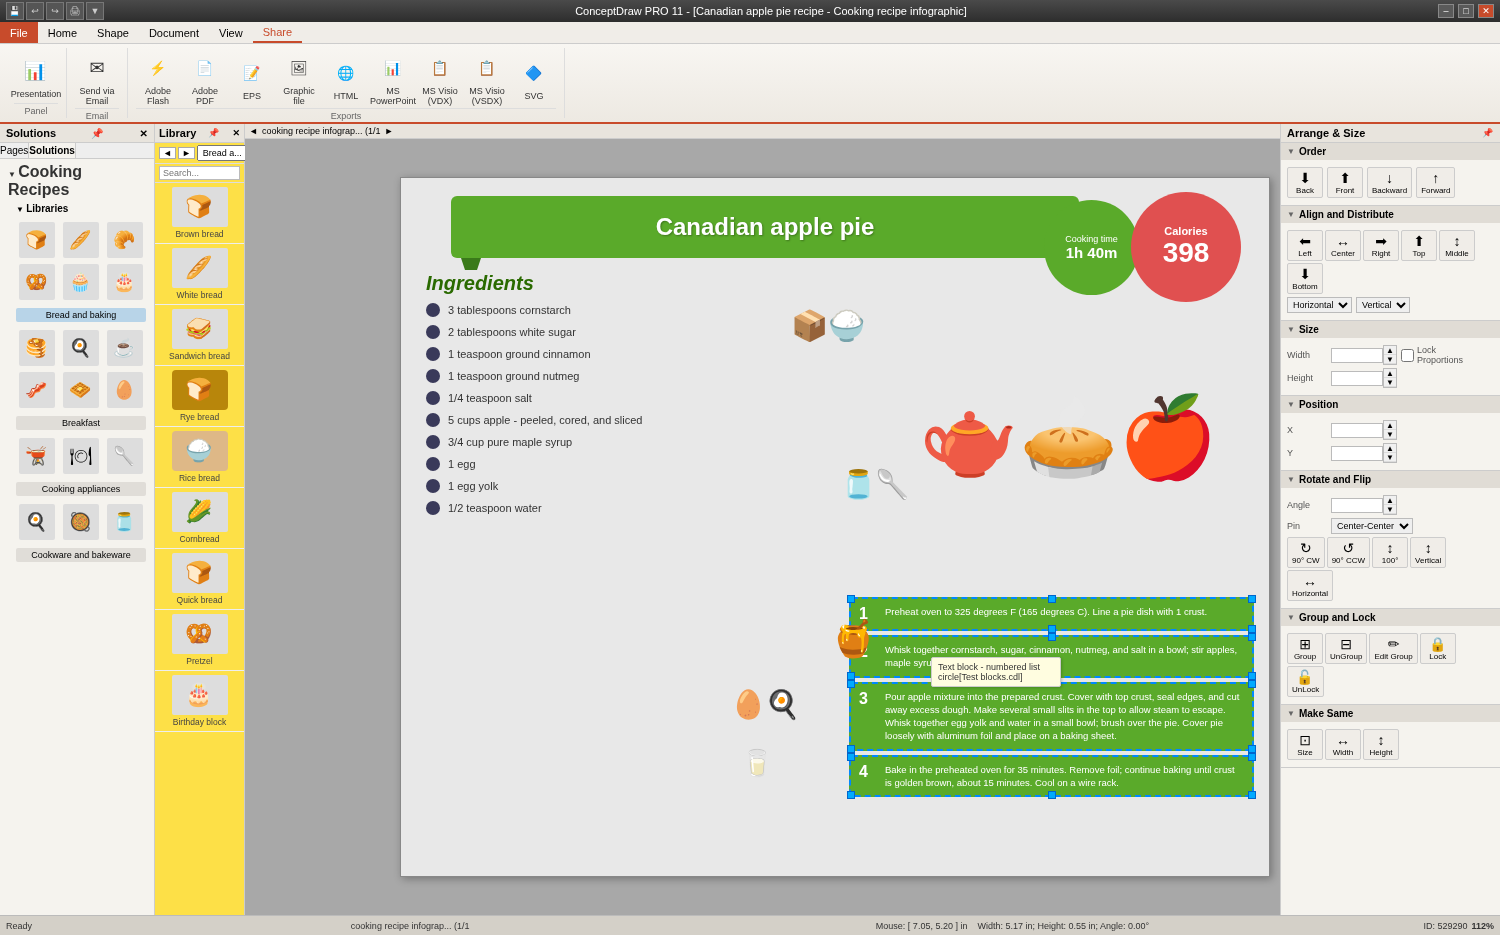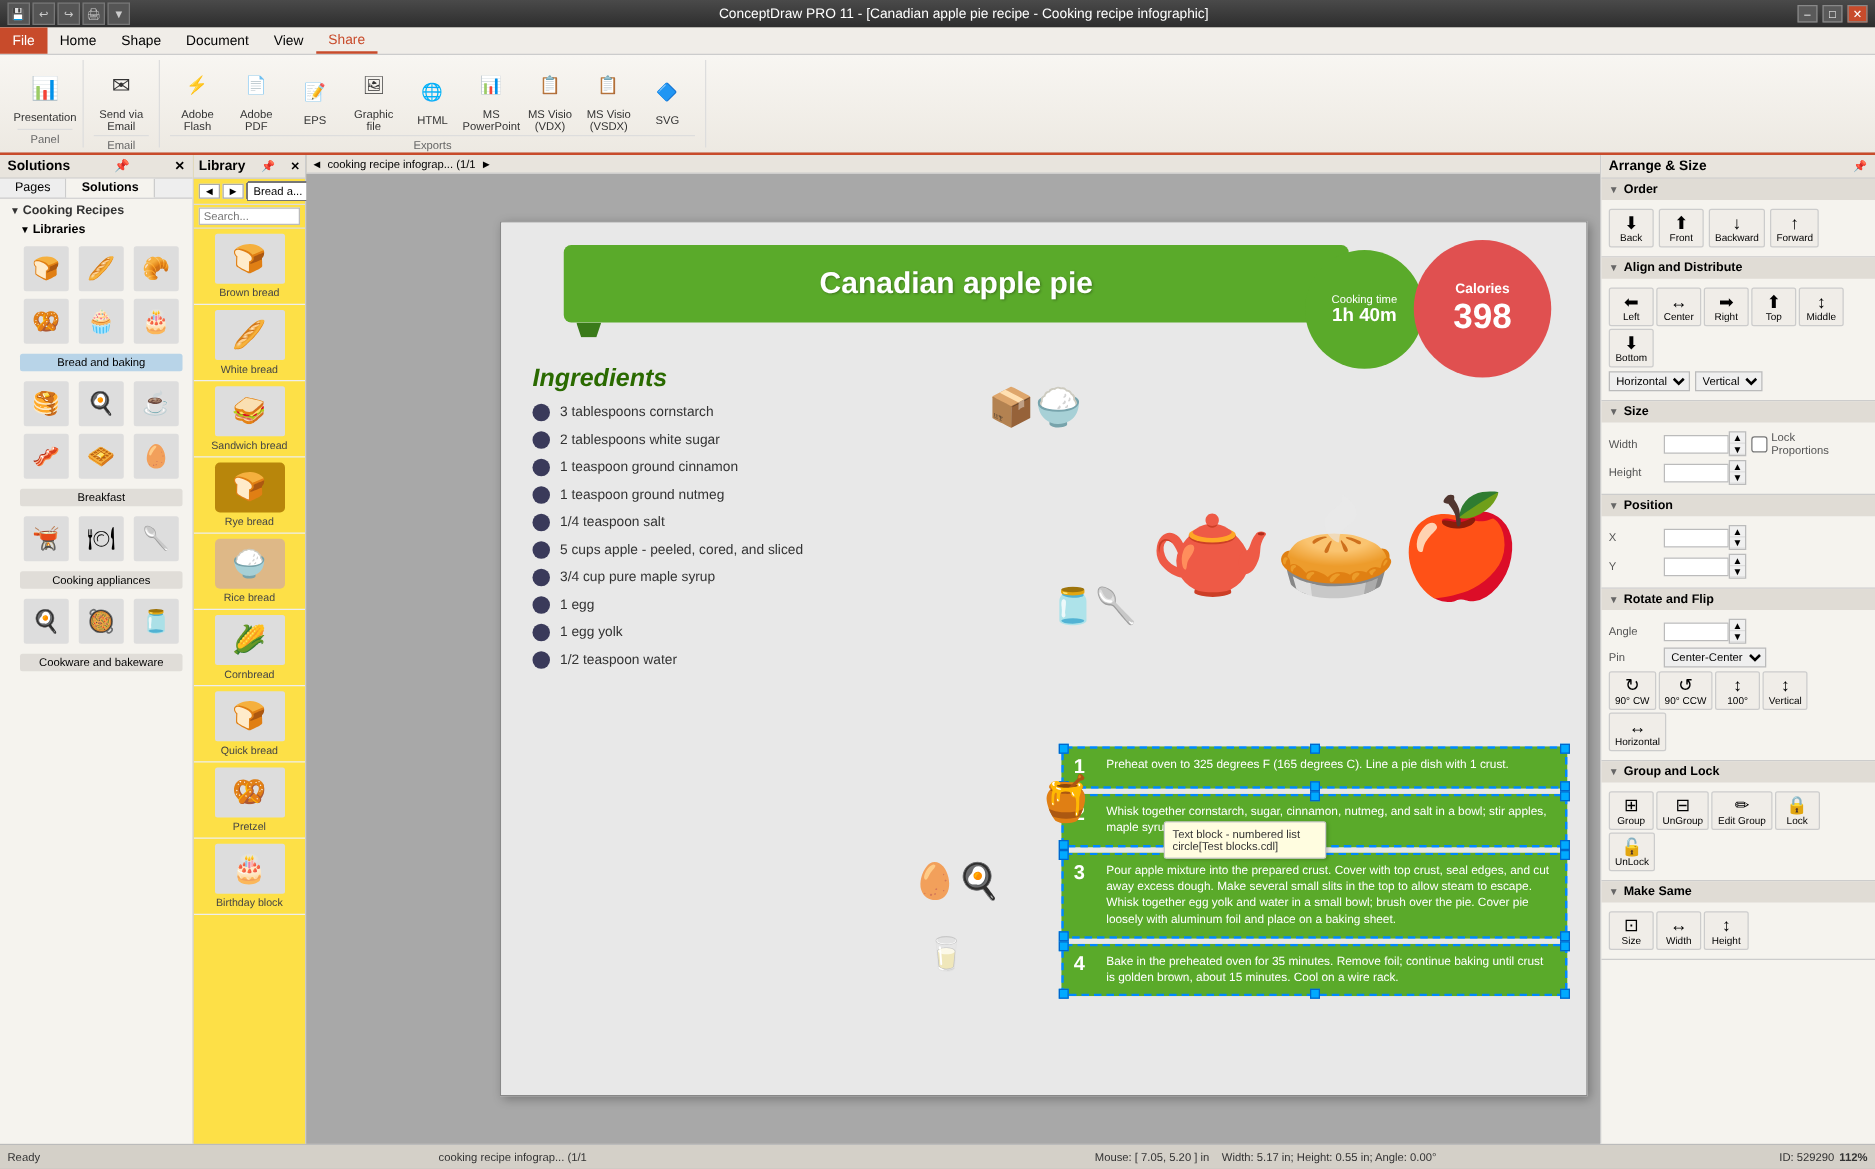--- a/index.html
+++ b/index.html
@@ -61,25 +61,25 @@
     #main { display: flex; height: calc(935px - 22px - 22px - 80px - 20px); }
 
     
     #left-panel { width: 155px; background: #f5f3ee; border-right: 1px solid #ccc; display: flex; flex-direction: column; }
     #solutions-header {
       background: #e8e4dd; padding: 3px 6px; font-size: 11px; font-weight: bold;
       display: flex; align-items: center; justify-content: space-between;
       border-bottom: 1px solid #ccc;
     }
     .panel-tabs { display: flex; border-bottom: 1px solid #ccc; background: #eee; }
-    .panel-tab { padding: 2px 12px; font-size: 10px; cursor: pointer; border-right: 1px solid #ccc; }
+    .panel-tab { padding: 2px 0; font-size: 10px; cursor: pointer; border-right: 1px solid #ccc; }
     .panel-tab.active { background: #f5f3ee; font-weight: bold; }
     .solutions-content { overflow-y: auto; flex: 1; }
     .solutions-section { padding: 2px 4px; }
-    .solutions-section-title { font-size: 10px; font-weight: bold; padding: 2px 4px; color: #333; cursor: pointer; }
+    .solutions-section-title { font-size: 16px; font-weight: bold; padding: 2px 4px; color: #333; cursor: pointer; }
     .solutions-section-title:before { content: '▼ '; font-size: 8px; }
     .solutions-sub { padding-left: 8px; }
     .solutions-sub-title { font-size: 10px; padding: 2px 4px; cursor: pointer; font-weight: bold; }
     .solutions-sub-title:before { content: '▼ '; font-size: 8px; }
     .library-grid { display: grid; grid-template-columns: repeat(3, 1fr); gap: 2px; padding: 4px; }
     .lib-item { display: flex; flex-direction: column; align-items: center; cursor: pointer; padding: 2px; border-radius: 2px; }
     .lib-item-icon { width: 36px; height: 36px; background: #ddd; border-radius: 2px; display: flex; align-items: center; justify-content: center; font-size: 18px; }
     .section-label {
       font-size: 9px; text-align: center; padding: 2px; background: #e0ddd8;
       margin: 2px 4px; border-radius: 2px; cursor: pointer;
@@ -426,21 +426,21 @@
 
         <div style="position:absolute; top:14px; right:28px; width:110px; height:110px; border-radius:50%; background:#e05050; display:flex; flex-direction:column; align-items:center; justify-content:center; color:white;">
           <span style="font-size:11px; font-weight:bold;">Calories</span>
           <span style="font-size:28px; font-weight:bold;">398</span>
         </div>
 
         <div style="position:absolute; top:130px; right:15px; width:370px; height:260px; display:flex; align-items:center; justify-content:center; font-size:80px;">
           🫖🥧🍎
         </div>
 
-        <div style="position:absolute; top:114px; left:25px; width:330px;">
+        <div style="position:absolute; top:94px; left:25px; width:330px;">
           <div style="font-size:20px; color:#2a6a00; font-style:italic; font-weight:bold; margin-bottom:8px;">Ingredients</div>
           <div class="ingredient-item">
             <div class="ingredient-dot"></div>
             <span>3 tablespoons cornstarch</span>
           </div>
           <div class="ingredient-item">
             <div class="ingredient-dot"></div>
             <span>2 tablespoons white sugar</span>
           </div>
           <div class="ingredient-item">

